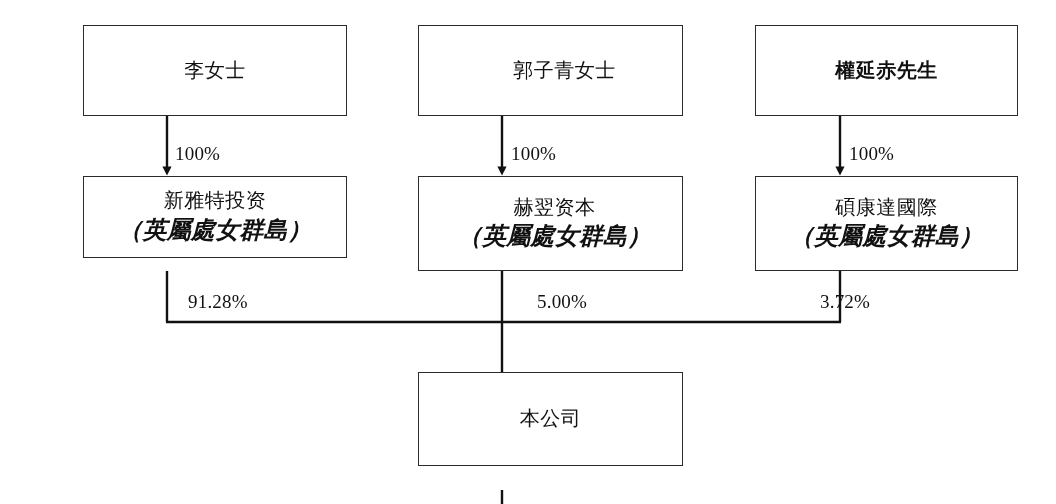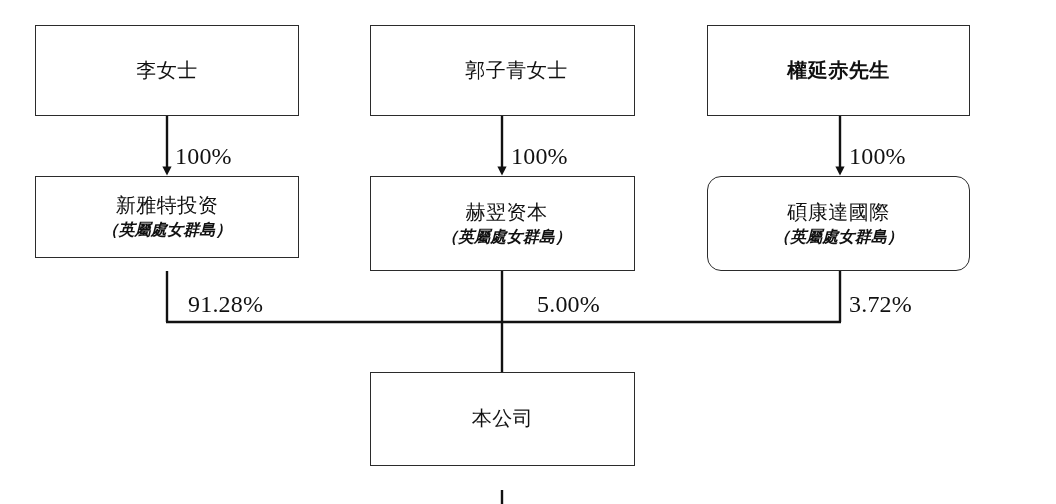--- a/index.html
+++ b/index.html
@@ -23,39 +23,40 @@
     position: absolute;
     box-sizing: border-box;
     border: 1.5px solid #2b2b2b;
     background: #ffffff;
     display: flex;
     flex-direction: column;
     align-items: center;
     justify-content: center;
     text-align: center;
     line-height: 1.28;
+    margin-left: 48px;
   }
   .node-title {
     font-size: 20px;
     color: #111111;
     white-space: nowrap;
     letter-spacing: 0.5px;
   }
   .node-sub {
-    font-size: 16px;
+    font-size: 24px;
     font-style: italic;
     font-weight: 600;
     color: #111111;
     white-space: nowrap;
     letter-spacing: 0.2px;
     margin-top: 1px;
   }
   .edge-label {
     position: absolute;
-    font-size: 24px;
+    font-size: 19px;
     color: #111111;
     white-space: nowrap;
     letter-spacing: 0.2px;
   }
   #connector-layer {
     position: absolute;
     left: 0;
     top: 0;
     width: 1056px;
     height: 504px;
@@ -108,26 +109,26 @@
   <div class="node-box" style="left:35px; top:176px; width:264px; height:82px;">
     <div class="node-title">新雅特投资</div>
     <div class="node-sub">（英屬處女群島）</div>
   </div>
 
   <div class="node-box" style="left:370px; top:176px; width:265px; height:95px;padding-left:8px;">
     <div class="node-title">赫翌资本</div>
     <div class="node-sub">（英屬處女群島）</div>
   </div>
 
-  <div class="node-box" style="left:707px; top:176px; width:263px; height:95px;border-radius:14px;">
+  <div class="node-box" style="left:707px; top:176px; width:263px; height:95px;">
     <div class="node-title">碩康達國際</div>
     <div class="node-sub">（英屬處女群島）</div>
   </div>
 
   <div class="edge-label" style="left:188px; top:291px;">91.28%</div>
   <div class="edge-label" style="left:537px; top:291px;">5.00%</div>
-  <div class="edge-label" style="left:849px; top:291px;">3.72%</div>
+  <div class="edge-label" style="left:820px; top:291px;">3.72%</div>
 
   <div class="node-box" style="left:370px; top:372px; width:265px; height:94px;">
     <div class="node-title">本公司</div>
   </div>
 
 </div>
 
 </body></html>

